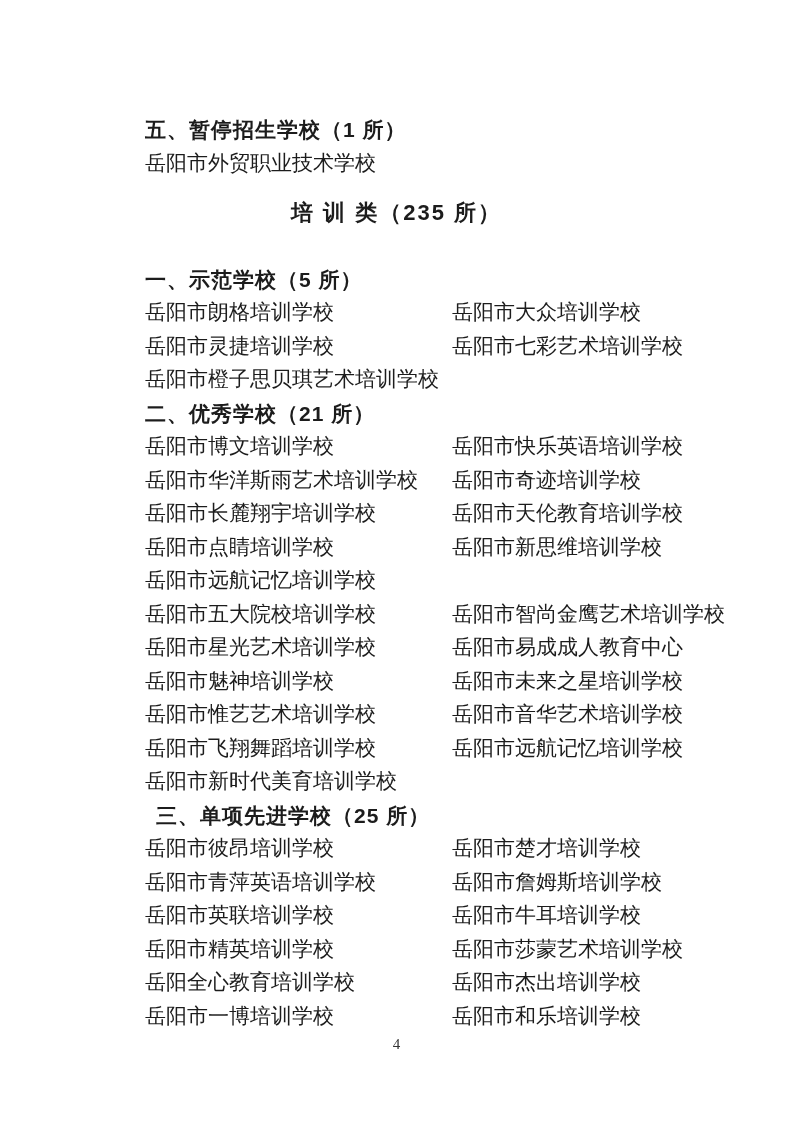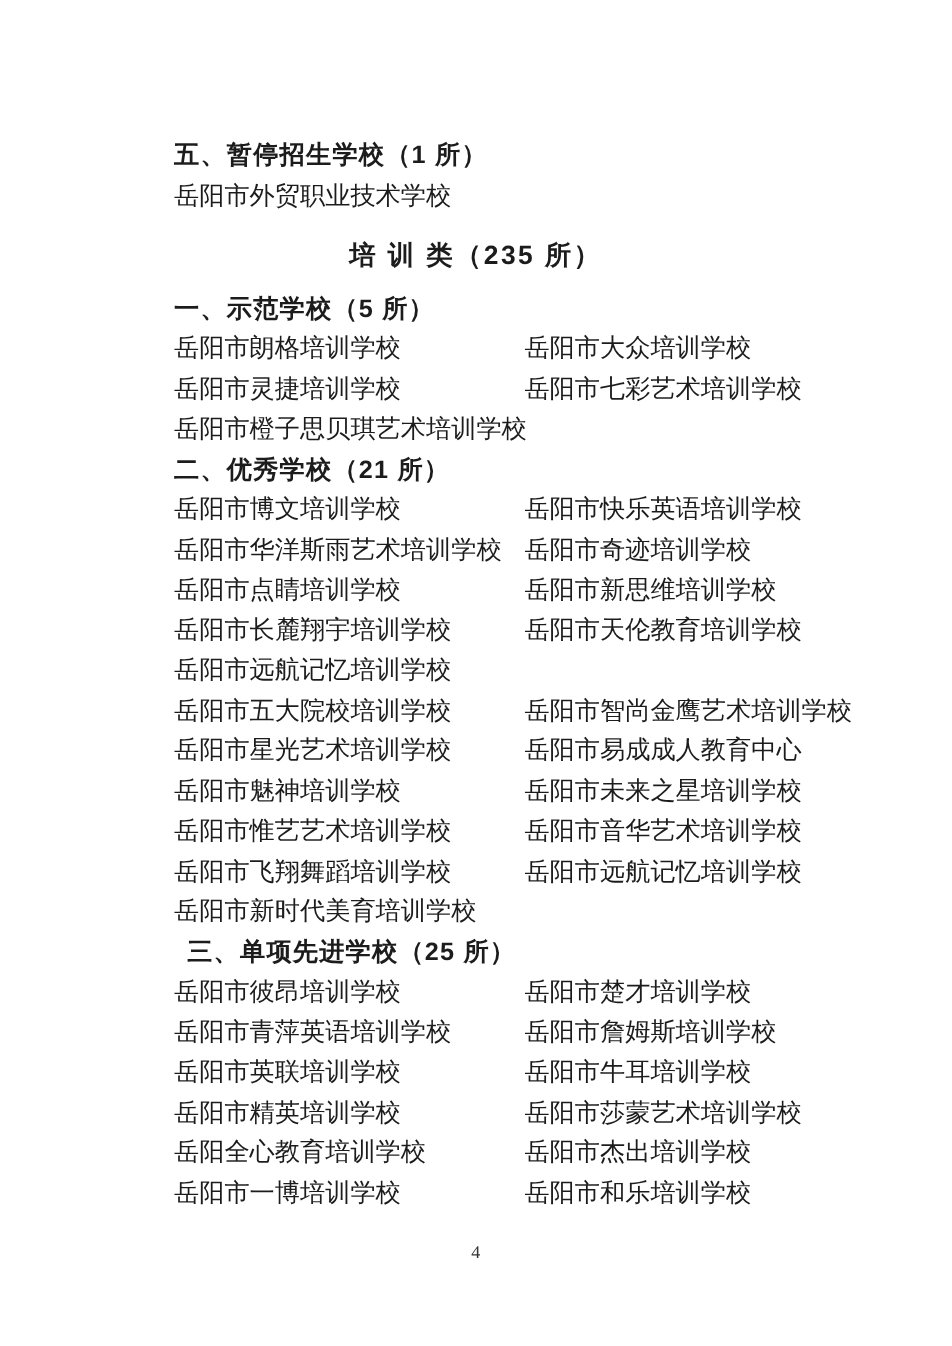--- a/index.html
+++ b/index.html
@@ -38,31 +38,32 @@
     padding-left: 156px;
   }
   .title {
     padding-left: 0;
     text-align: center;
     font-weight: bold;
     font-size: 22px;
     font-family: "Liberation Sans", "DejaVu Sans", sans-serif;
     letter-spacing: 2px;
     margin-top: 16px;
-    margin-bottom: 11px;
+    margin-bottom: 33px;
   }
   .row {
     display: flex;
   }
   .cell-l {
     width: 292px;
     flex: 0 0 292px;
   }
   .cell-r {
     flex: 1;
+    margin-left: 15px;
   }
   .pagenum {
     position: absolute;
     top: 1034px;
     left: 0;
     width: 793px;
     text-align: center;
     font-size: 15px;
     line-height: 20px;
     color: #333333;
@@ -96,26 +97,26 @@
     <div class="line hd">二、优秀学校（21 所）</div>
     <div class="line row">
       <span class="cell-l">岳阳市博文培训学校</span>
       <span class="cell-r">岳阳市快乐英语培训学校</span>
     </div>
     <div class="line row">
       <span class="cell-l">岳阳市华洋斯雨艺术培训学校</span>
       <span class="cell-r">岳阳市奇迹培训学校</span>
     </div>
     <div class="line row">
+      <span class="cell-l">岳阳市长麓翔宇培训学校</span>
+      <span class="cell-r">岳阳市天伦教育培训学校</span>
+    </div>
+    <div class="line row">
       <span class="cell-l">岳阳市点睛培训学校</span>
       <span class="cell-r">岳阳市新思维培训学校</span>
-    </div>
-    <div class="line row">
-      <span class="cell-l">岳阳市长麓翔宇培训学校</span>
-      <span class="cell-r">岳阳市天伦教育培训学校</span>
     </div>
     <div class="line row">
       <span class="cell-l">岳阳市远航记忆培训学校</span>
     </div>
     <div class="line row">
       <span class="cell-l">岳阳市五大院校培训学校</span>
       <span class="cell-r">岳阳市智尚金鹰艺术培训学校</span>
     </div>
     <div class="line row">
       <span class="cell-l">岳阳市星光艺术培训学校</span>

